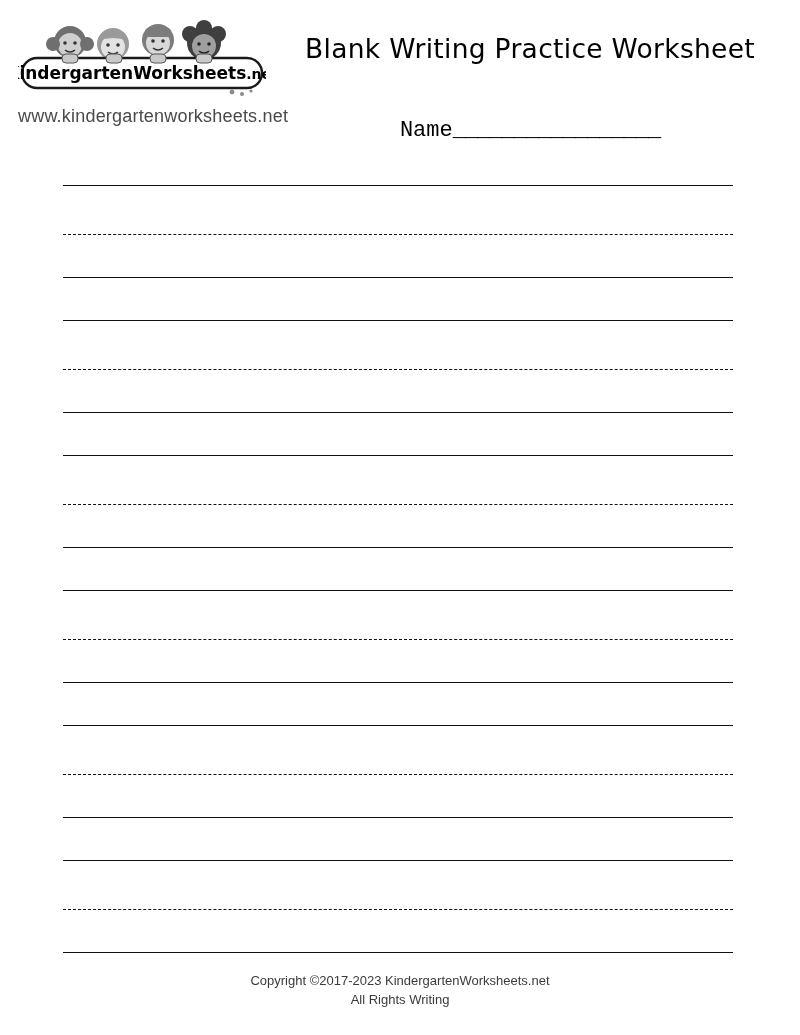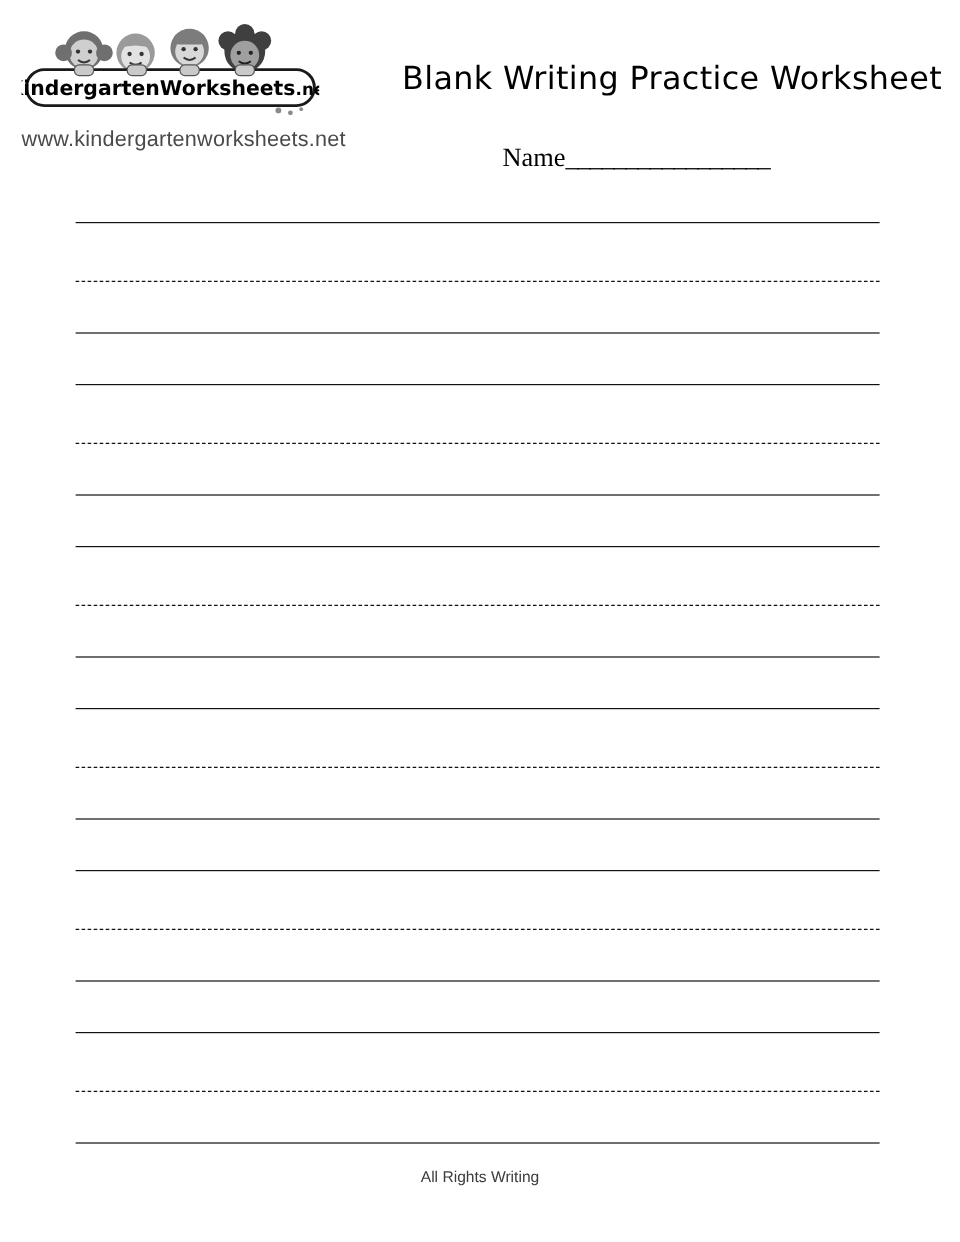--- a/index.html
+++ b/index.html
@@ -46,43 +46,42 @@
     color: #4a4a4a;
     letter-spacing: 0.2px;
     font-family: "Liberation Sans", sans-serif;
   }
 
   .title-block {
     position: absolute;
     left: 275px;
     top: 34px;
     width: 510px;
-    text-align: right;
-    margin-top: 17px;
+    text-align: center;
   }
 
   .worksheet-title {
     font-family: "DejaVu Sans", sans-serif;
     font-size: 26.5px;
     line-height: 1.1;
     letter-spacing: 0.3px;
     color: #000;
     white-space: nowrap;
   }
 
   .name-block {
     position: absolute;
     left: 275px;
     top: 118px;
     width: 510px;
     text-align: center;
   }
 
   .name-label {
-    font-family: Liberation Serif, serif;
+    font-family: Liberation Mono, monospace;
     font-size: 22px;
     color: #000;
     white-space: nowrap;
   }
 
   .name-label .blank {
     letter-spacing: -1px;
   }
 
   
@@ -248,14 +247,15 @@
   <div class="group">
     <div class="sp-a"></div>
     <div class="line dashed"></div>
     <div class="sp-b"></div>
     <div class="line"></div>
   </div>
 
 </div>
 
 <div class="footer">
+  <div>Copyright ©2017-2023 KindergartenWorksheets.net</div>
   <div>All Rights Writing</div>
 </div>
 
 </body></html>

